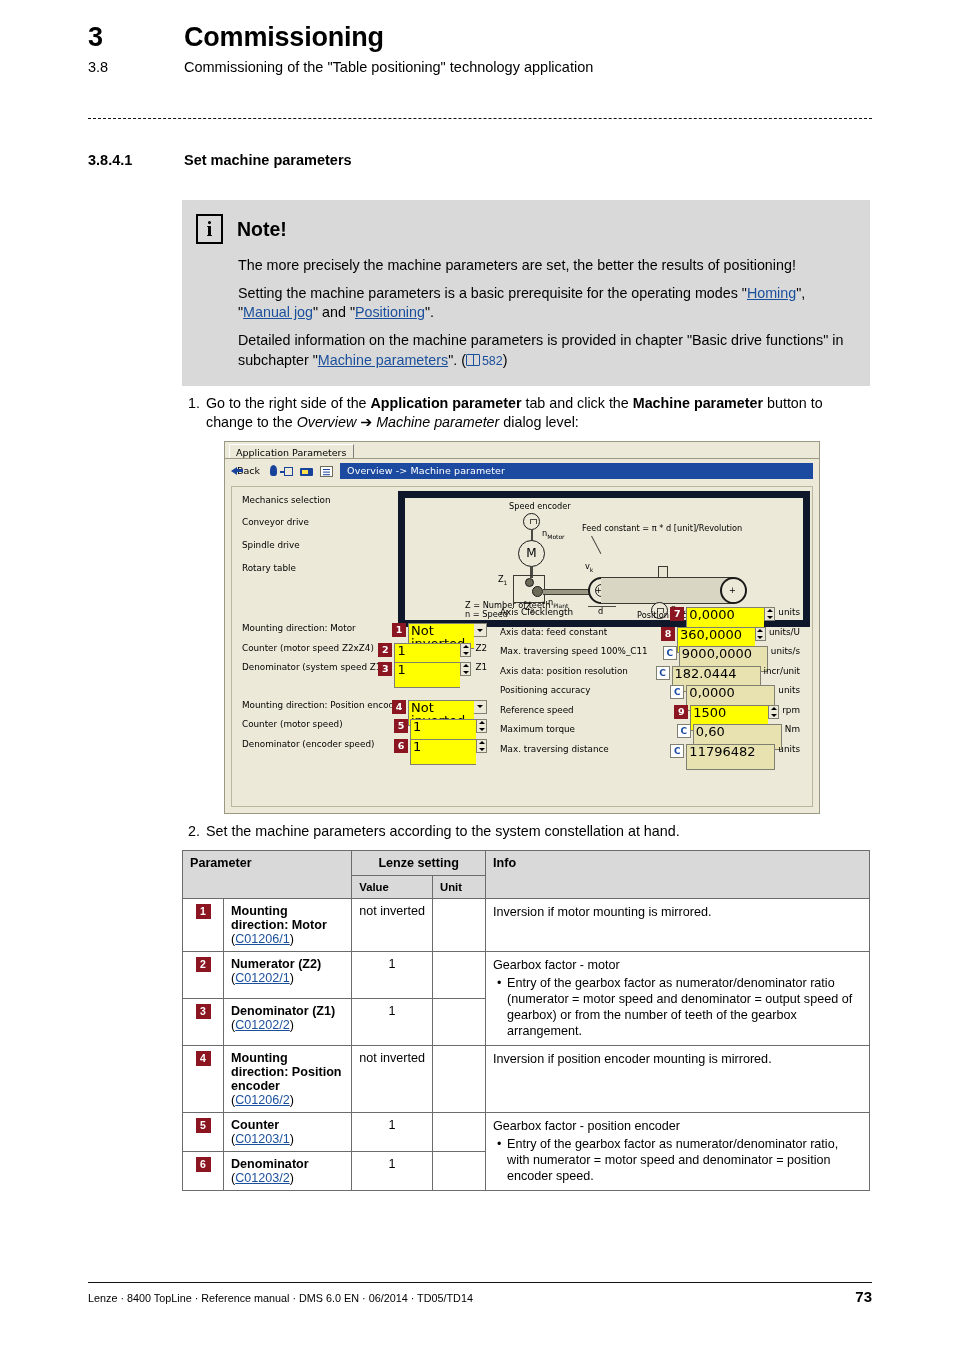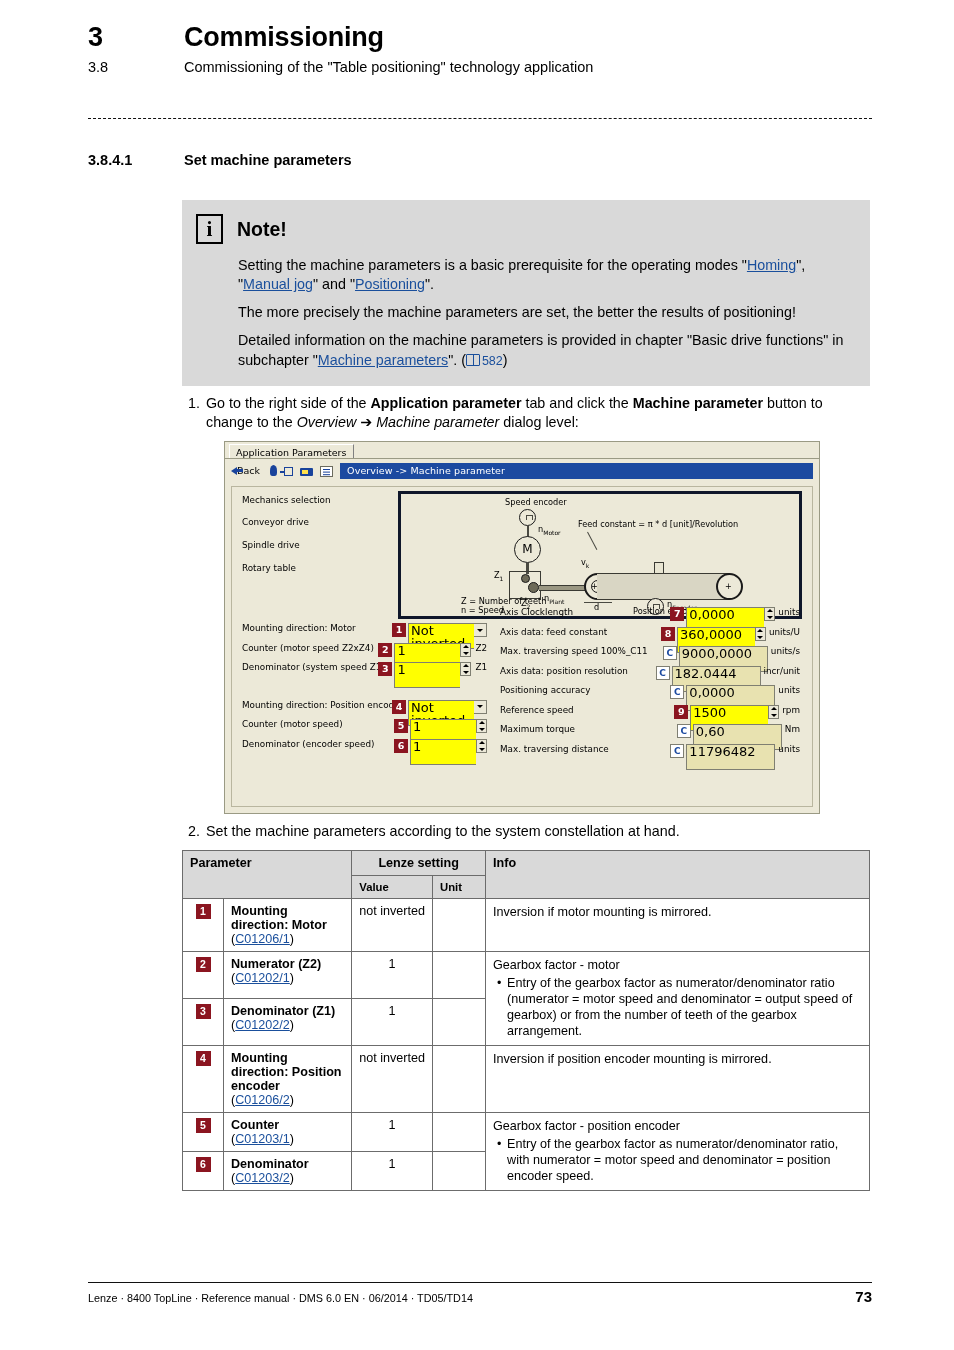--- a/index.html
+++ b/index.html
@@ -72,21 +72,21 @@
 
   .body{position:absolute;left:6px;right:6px;top:44px;bottom:6px;border:1px solid #b9b69f;background:#ece9d8;}
 
   .mech{position:absolute;left:10px;top:8px;width:206px;font-size:8.8px;}
   .mech-t{margin-bottom:9px;}
   .mech-r{display:flex;align-items:center;justify-content:space-between;margin-bottom:8px;padding-right:22px;}
   .qbtn{width:20px;height:15px;background:#ece9d8;border:1px solid #fff;border-right-color:#707063;
         border-bottom-color:#707063;box-shadow:inset -1px -1px 0 #acab9b,inset 1px 1px 0 #f6f5ee;
         font-size:9px;line-height:13px;text-align:center;color:#000;box-sizing:border-box;}
 
-  .diag{position:absolute;left:166px;top:4px;width:398px;height:122px;border:3px solid #0f172a;background:#ece9d8;}
+  .diag{position:absolute;left:166px;top:4px;width:398px;height:122px;border:7px solid #0f172a;background:#ece9d8;}
   .dlbl{position:absolute;font-size:8.2px;color:#000;white-space:nowrap;}
   .circ{position:absolute;border:1.5px solid #1a1a1a;border-radius:50%;background:#ece9d8;box-sizing:border-box;}
   .dline{position:absolute;background:#4a4a42;}
   .dbelt{position:absolute;border-top:1.5px solid #3a3a33;border-bottom:1.5px solid #3a3a33;background:#d9d6c4;box-sizing:border-box;}
   .sq{position:absolute;border:1.2px solid #3a3a33;box-sizing:border-box;}
 
   .fields{position:absolute;left:10px;top:136px;width:245px;font-size:8.8px;}
   .fields2{position:absolute;left:268px;top:120px;width:300px;font-size:8.8px;}
   .frow{display:flex;align-items:flex-start;height:15px;margin-bottom:4.5px;}
   .flabel{flex:1;white-space:nowrap;overflow:hidden;}
@@ -156,22 +156,22 @@
   <div class="sec">
     <span class="sec-num">3.8.4.1</span>
     <span class="sec-title">Set machine parameters</span>
   </div>
 
   <div class="note">
     <div class="note-head">
       <span class="note-icon">i</span>
       <span class="note-title">Note!</span>
     </div>
+    <p>The more precisely the machine parameters are set, the better the results of positioning!</p>
     <p><span>Setting the machine parameters is a basic prerequisite for the operating modes "</span><a class="lnk" href="#">Homing</a><span>", "</span><a class="lnk" href="#">Manual jog</a><span>" and "</span><a class="lnk" href="#">Positioning</a><span>".</span></p>
-    <p>The more precisely the machine parameters are set, the better the results of positioning!</p>
     <p><span>Detailed information on the machine parameters is provided in chapter "Basic drive functions" in subchapter "</span><a class="lnk" href="#">Machine parameters</a><span>". (</span><span class="bookicon"></span><span class="pgref">582</span><span>)</span></p>
   </div>
 
   <div class="step" id="step1">
     <span class="n">1.</span>
     <span class="t"><span>Go to the right side of the </span><span class="b">Application parameter</span><span> tab and click the </span><span class="b">Machine parameter</span><span> button to change to the </span><span class="i">Overview</span><span> ➔ </span><span class="i">Machine parameter</span><span> dialog level:</span></span>
   </div>
 
   <div class="shot">
 

